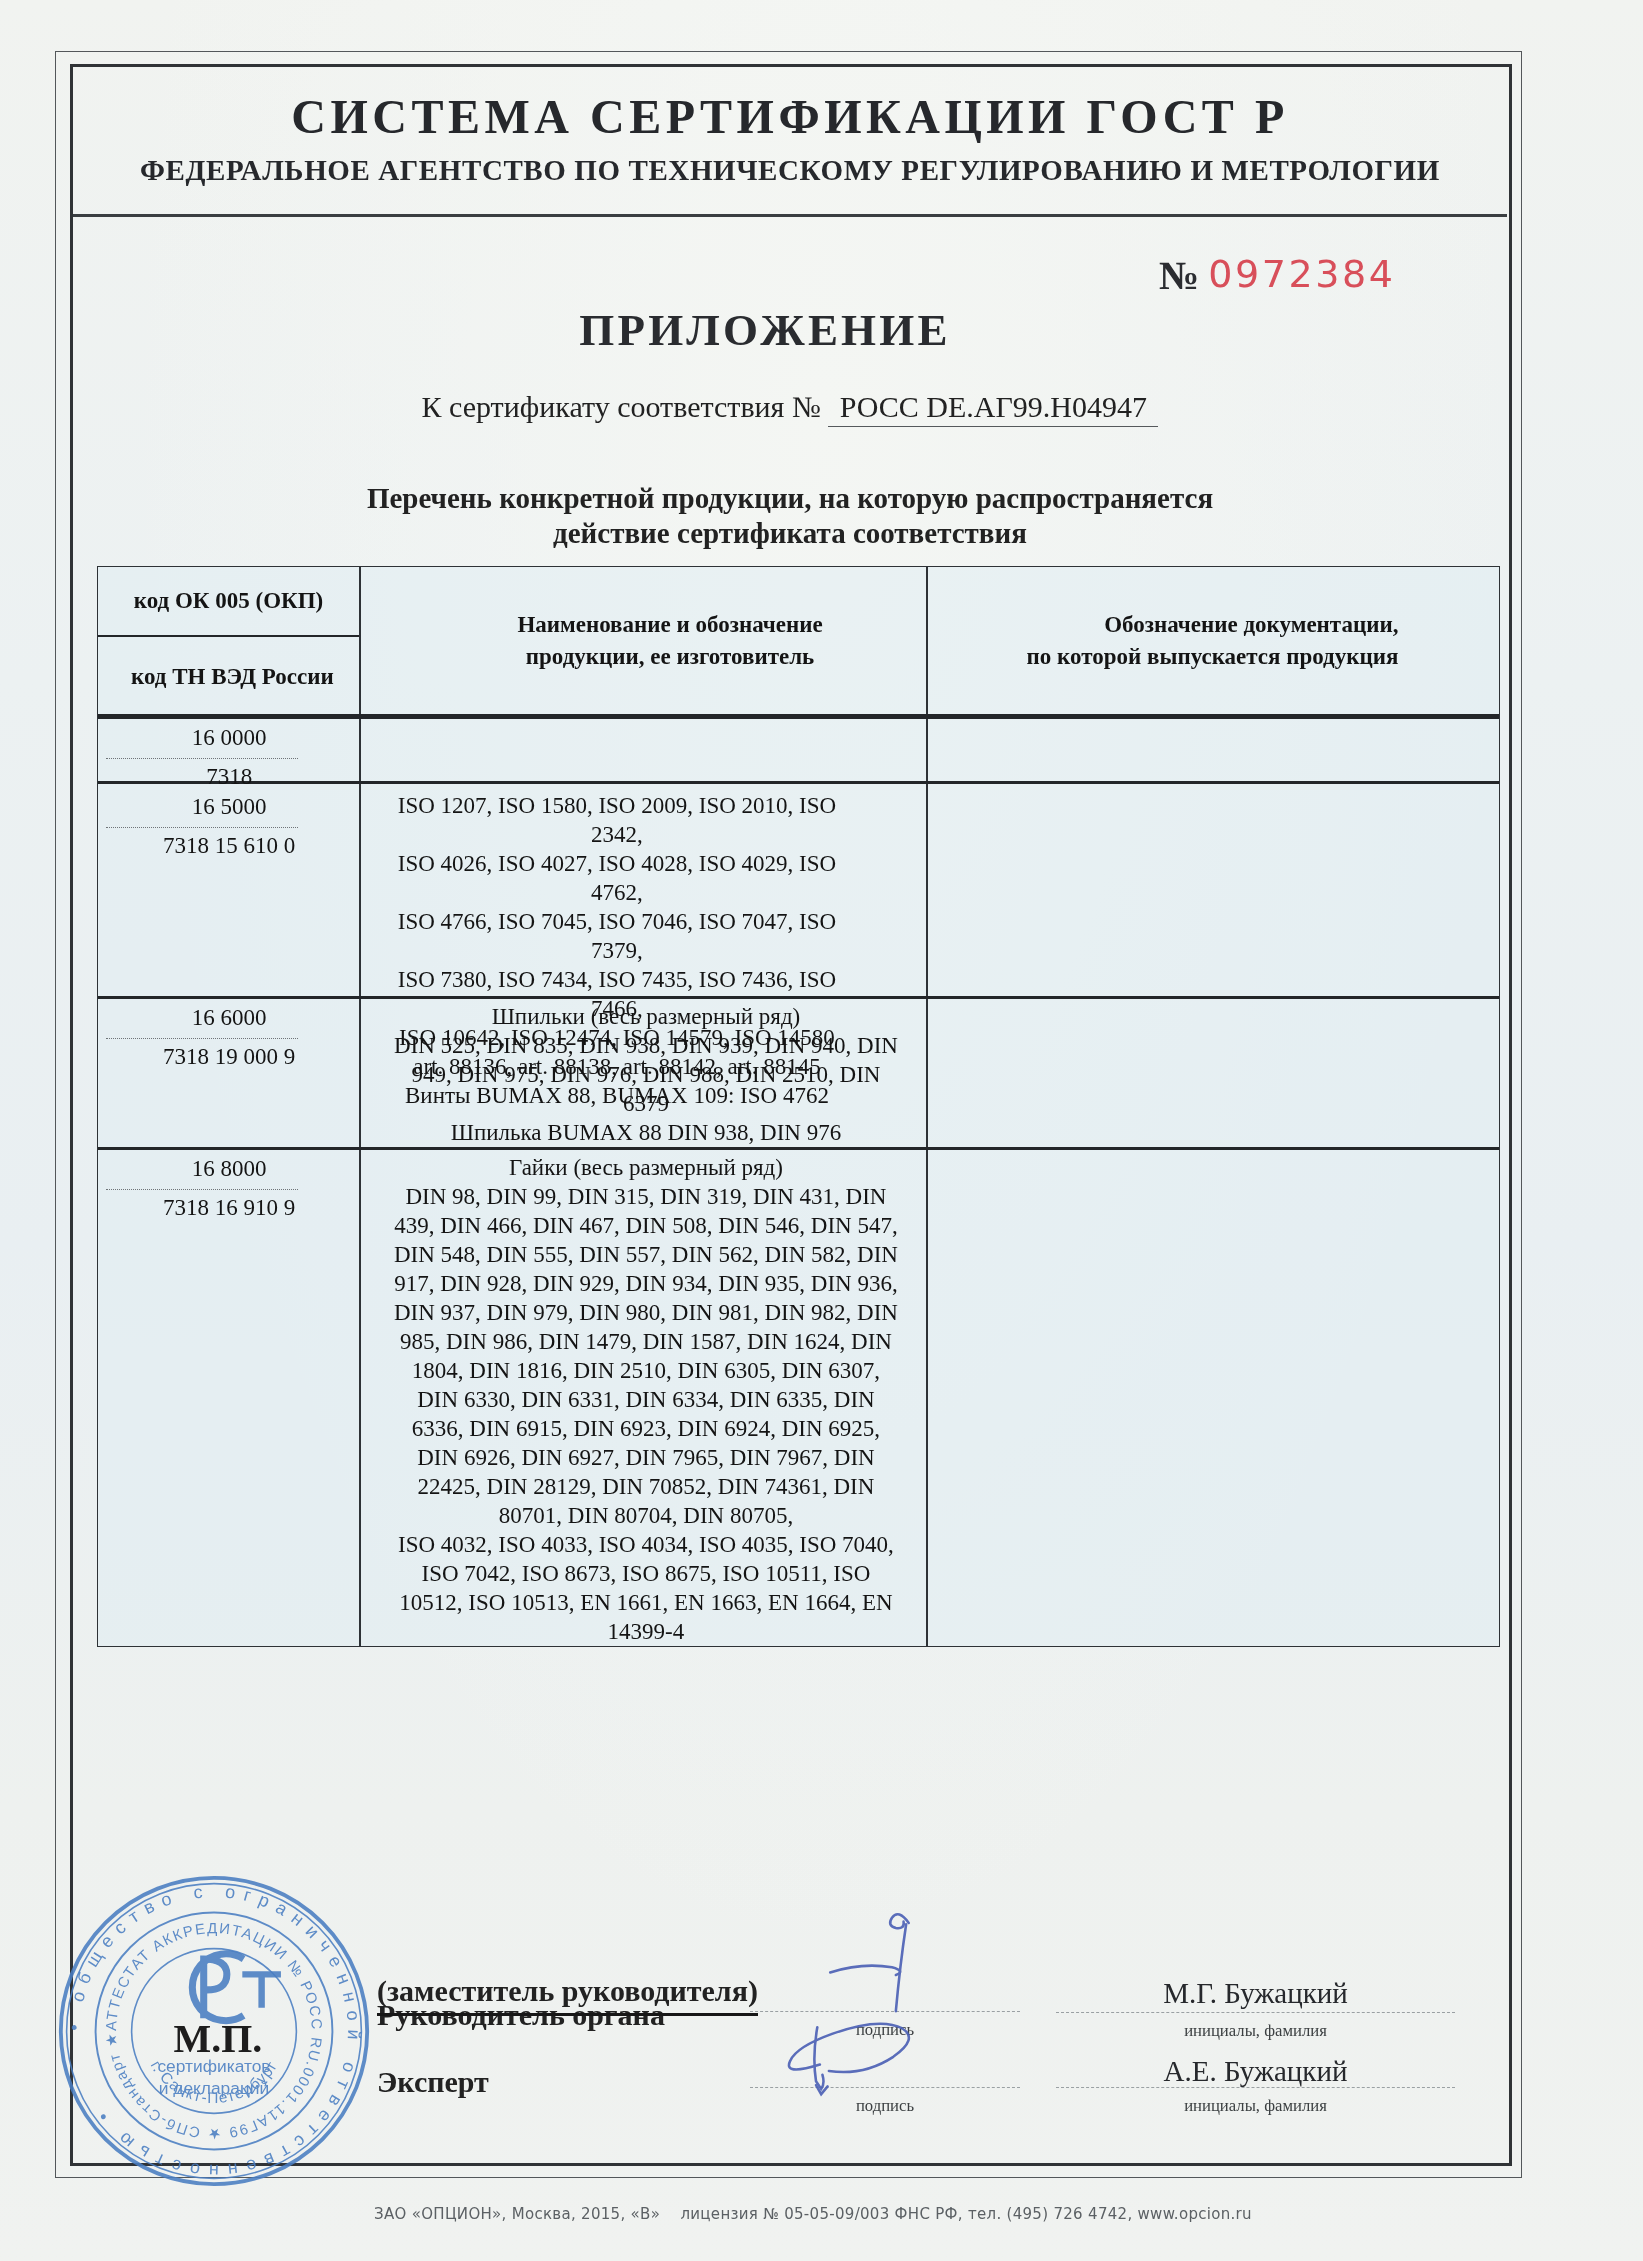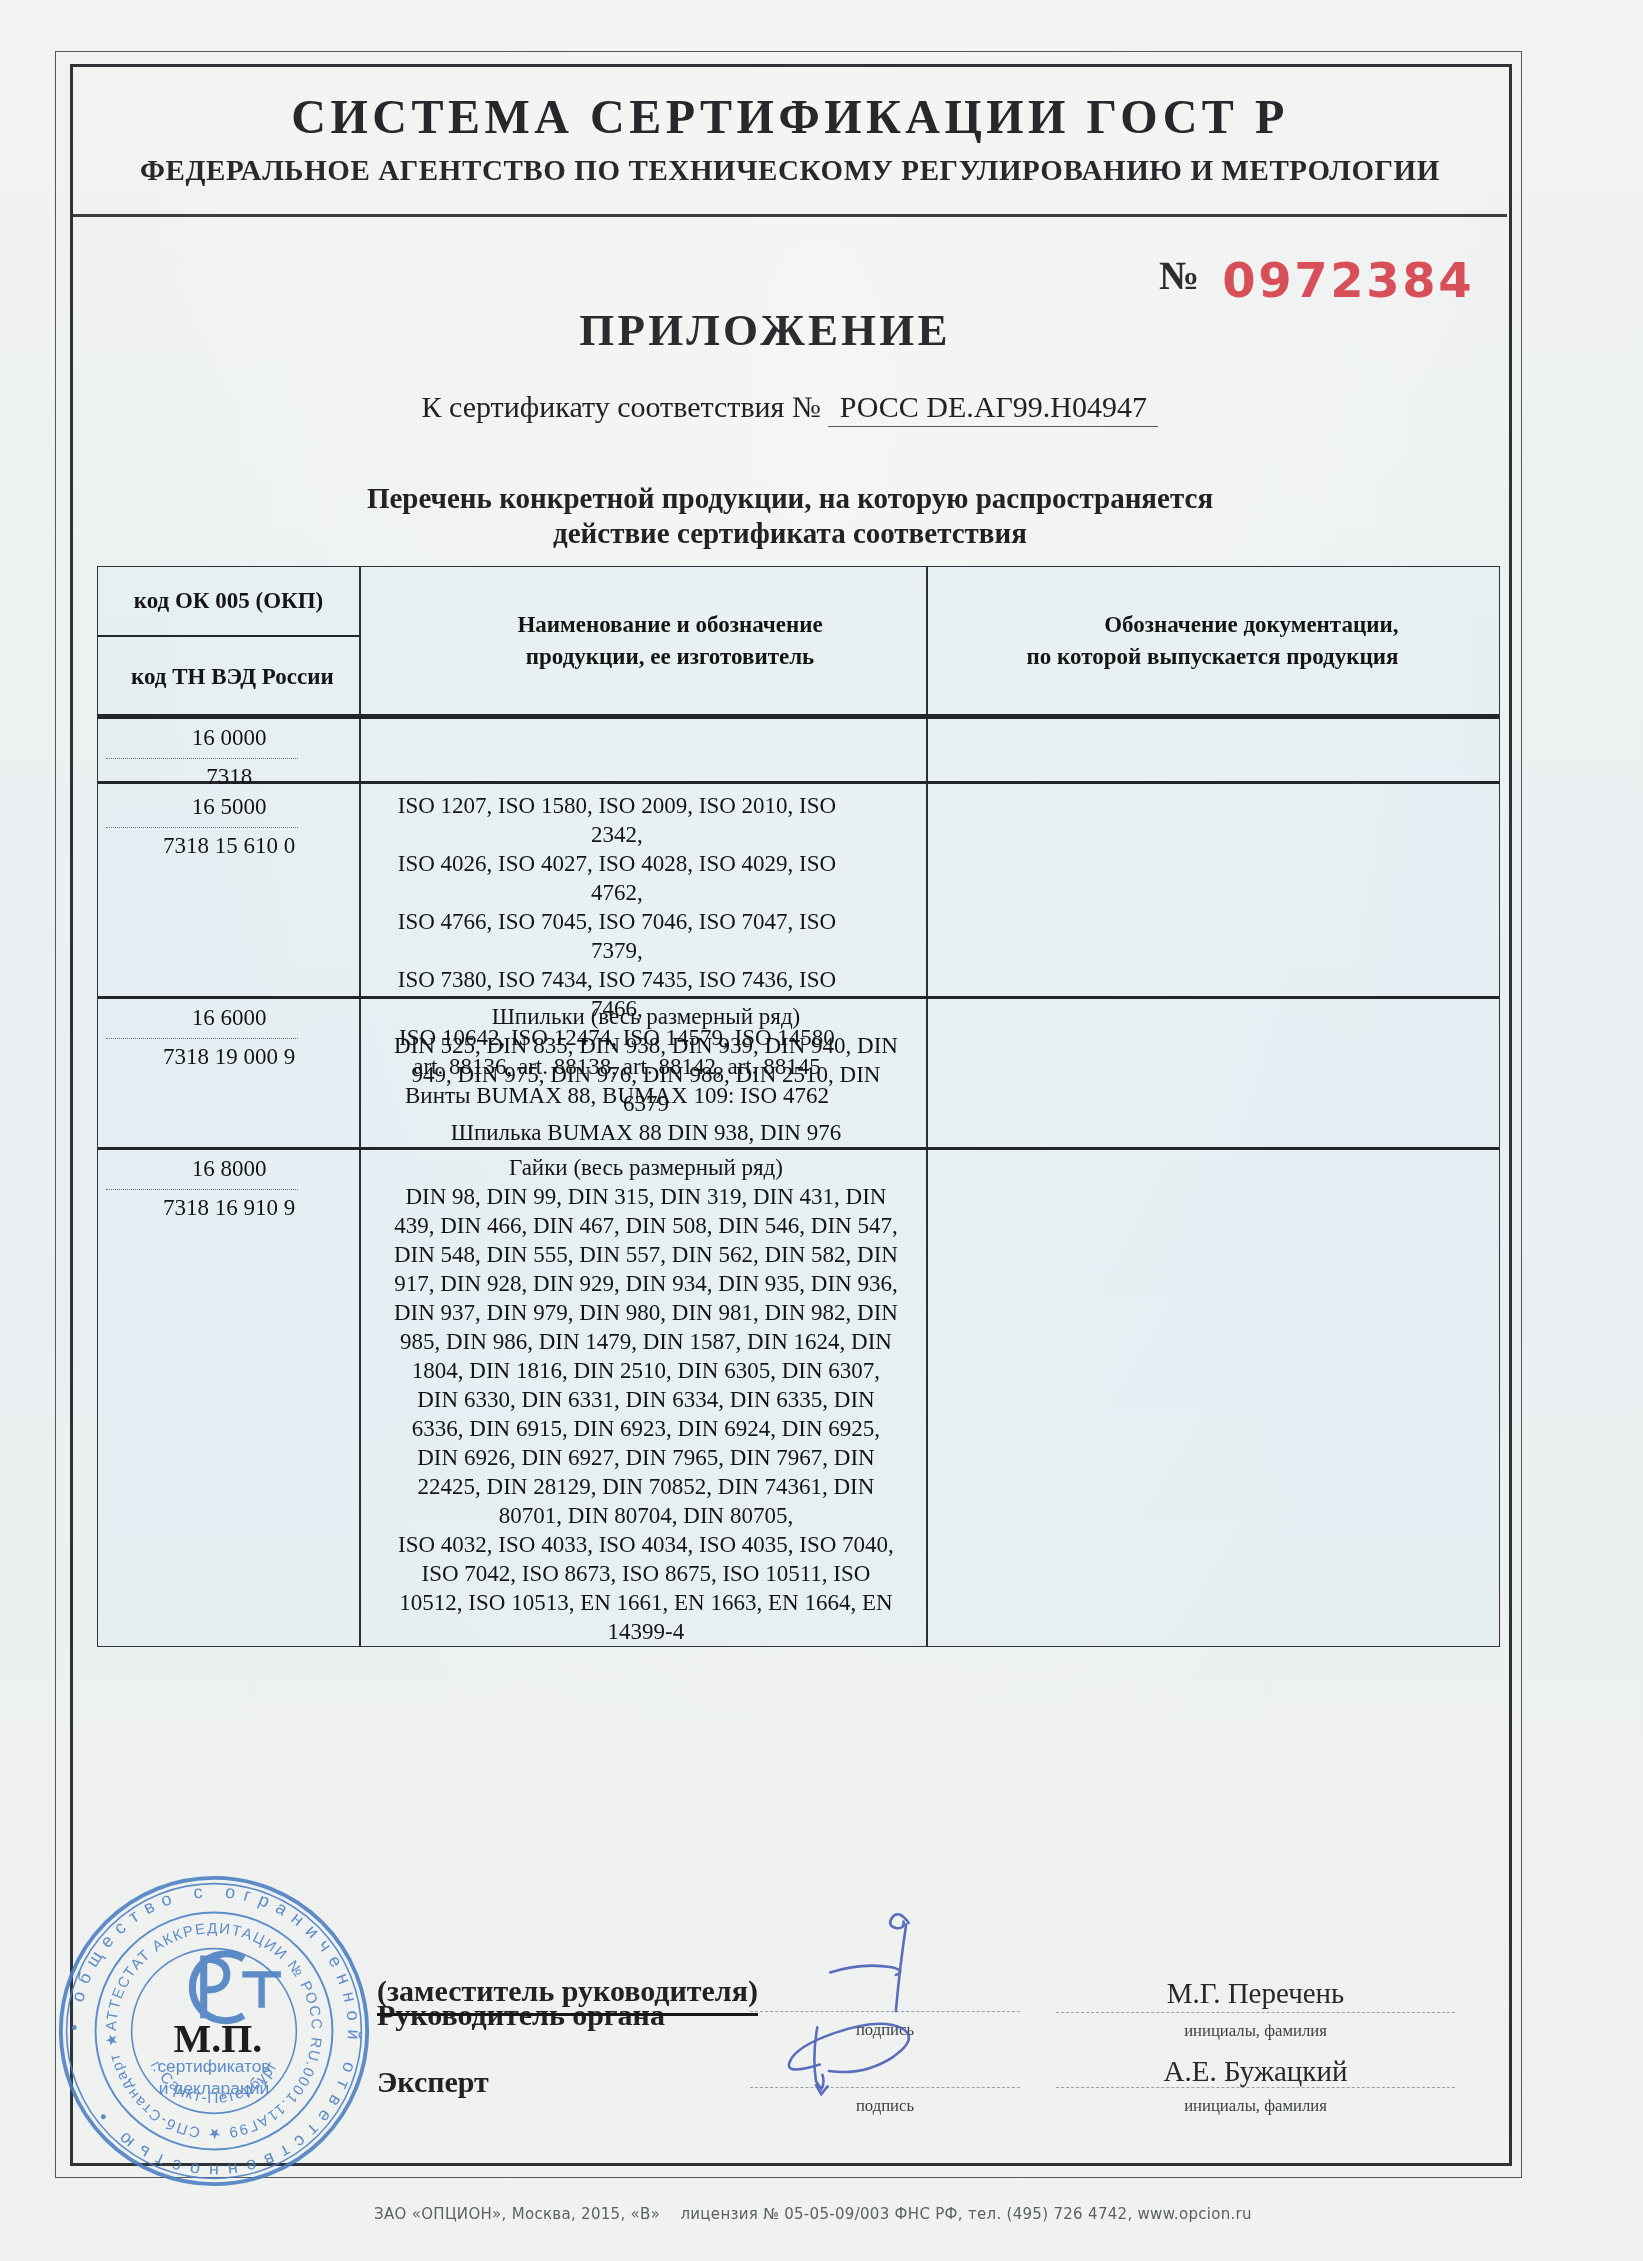--- a/index.html
+++ b/index.html
@@ -22,21 +22,21 @@
   .frame-inner { left:70px; top:64px; width:1442px; height:2102px; border:3.9px solid #303336; }
   .header-sep  { left:73px; top:214px; width:1434px; height:2.6px; background:#3a3e41; }
 
   
   .sys-title   { left:73px; top:89px; width:1434px; text-align:center; font-size:48px; font-weight:bold; letter-spacing:4.5px; color:#26282c; }
   .agency-title{ left:73px; top:154px; width:1434px; text-align:center; font-size:29px; font-weight:bold; letter-spacing:0.6px; color:#26282c; }
 
   
   .form-no { left:1159px; top:252px; width:335px; white-space:nowrap; }
   .form-no .no-sign { font-size:40px; font-weight:bold; color:#2b2d31; vertical-align:top; }
-  .form-no .no-digits { font-family:"DejaVu Sans", sans-serif; font-size:48px; font-weight:700; color:#d84f5a; letter-spacing:2.6px; vertical-align:top; margin-left:23px; }
+  .form-no .no-digits { font-family:"DejaVu Sans", sans-serif; font-size:38px; font-weight:400; color:#d84f5a; letter-spacing:2.6px; vertical-align:top; margin-left:9px; }
 
   .doc-title { left:73px; top:304px; width:1384px; text-align:center; font-size:45px; font-weight:bold; letter-spacing:3.2px; color:#2a2c30; }
 
   .cert-line { left:73px; top:390px; width:1434px; text-align:center; font-size:30px; color:#222; }
   .cert-line .cert-value { border-bottom:1.9px solid #55595c; padding:0 11.6px 2.6px 11.6px; }
 
   .descr { left:73px; top:481px; width:1434px; text-align:center; font-size:29px; font-weight:bold; line-height:35px; color:#222; }
 
   
   .tbl { left:97px; top:566px; width:1403px; height:1081px; border:1.9px solid #2e3236; background:rgba(224,237,242,.55); }
@@ -164,21 +164,21 @@
     <div class="cell namecell preline" style="left:830px; top:583px; width:569px; height:494px;"></div>
   </div>
 
   <div class="abs sig-label" style="top:1986px;margin-top:12px;">Руководитель органа</div>
   <div class="abs sig-label2" style="top:1974px;">(заместитель руководителя)</div>
   <div class="abs sig-label" style="top:2065px;">Эксперт</div>
 
   <div class="abs sig-line" style="left:750px; top:2011px; width:270px;"></div>
   <div class="abs sig-cap" style="left:750px; top:2020px; width:270px;">подпись</div>
 
-  <div class="abs sig-name" style="left:1056px; top:1977px; width:399px;">М.Г. Перечень</div>
+  <div class="abs sig-name" style="left:1056px; top:1977px; width:399px;">М.Г. Бужацкий</div>
   <div class="abs sig-line" style="left:1056px; top:2012px; width:399px;"></div>
   <div class="abs sig-cap" style="left:1056px; top:2021px; width:399px;">инициалы, фамилия</div>
 
   <div class="abs sig-line" style="left:750px; top:2087px; width:270px;"></div>
   <div class="abs sig-cap" style="left:750px; top:2096px; width:270px;">подпись</div>
 
   <div class="abs sig-name" style="left:1056px; top:2055px; width:399px;">А.Е. Бужацкий</div>
   <div class="abs sig-line" style="left:1056px; top:2087px; width:399px;"></div>
   <div class="abs sig-cap" style="left:1056px; top:2096px; width:399px;">инициалы, фамилия</div>
 

